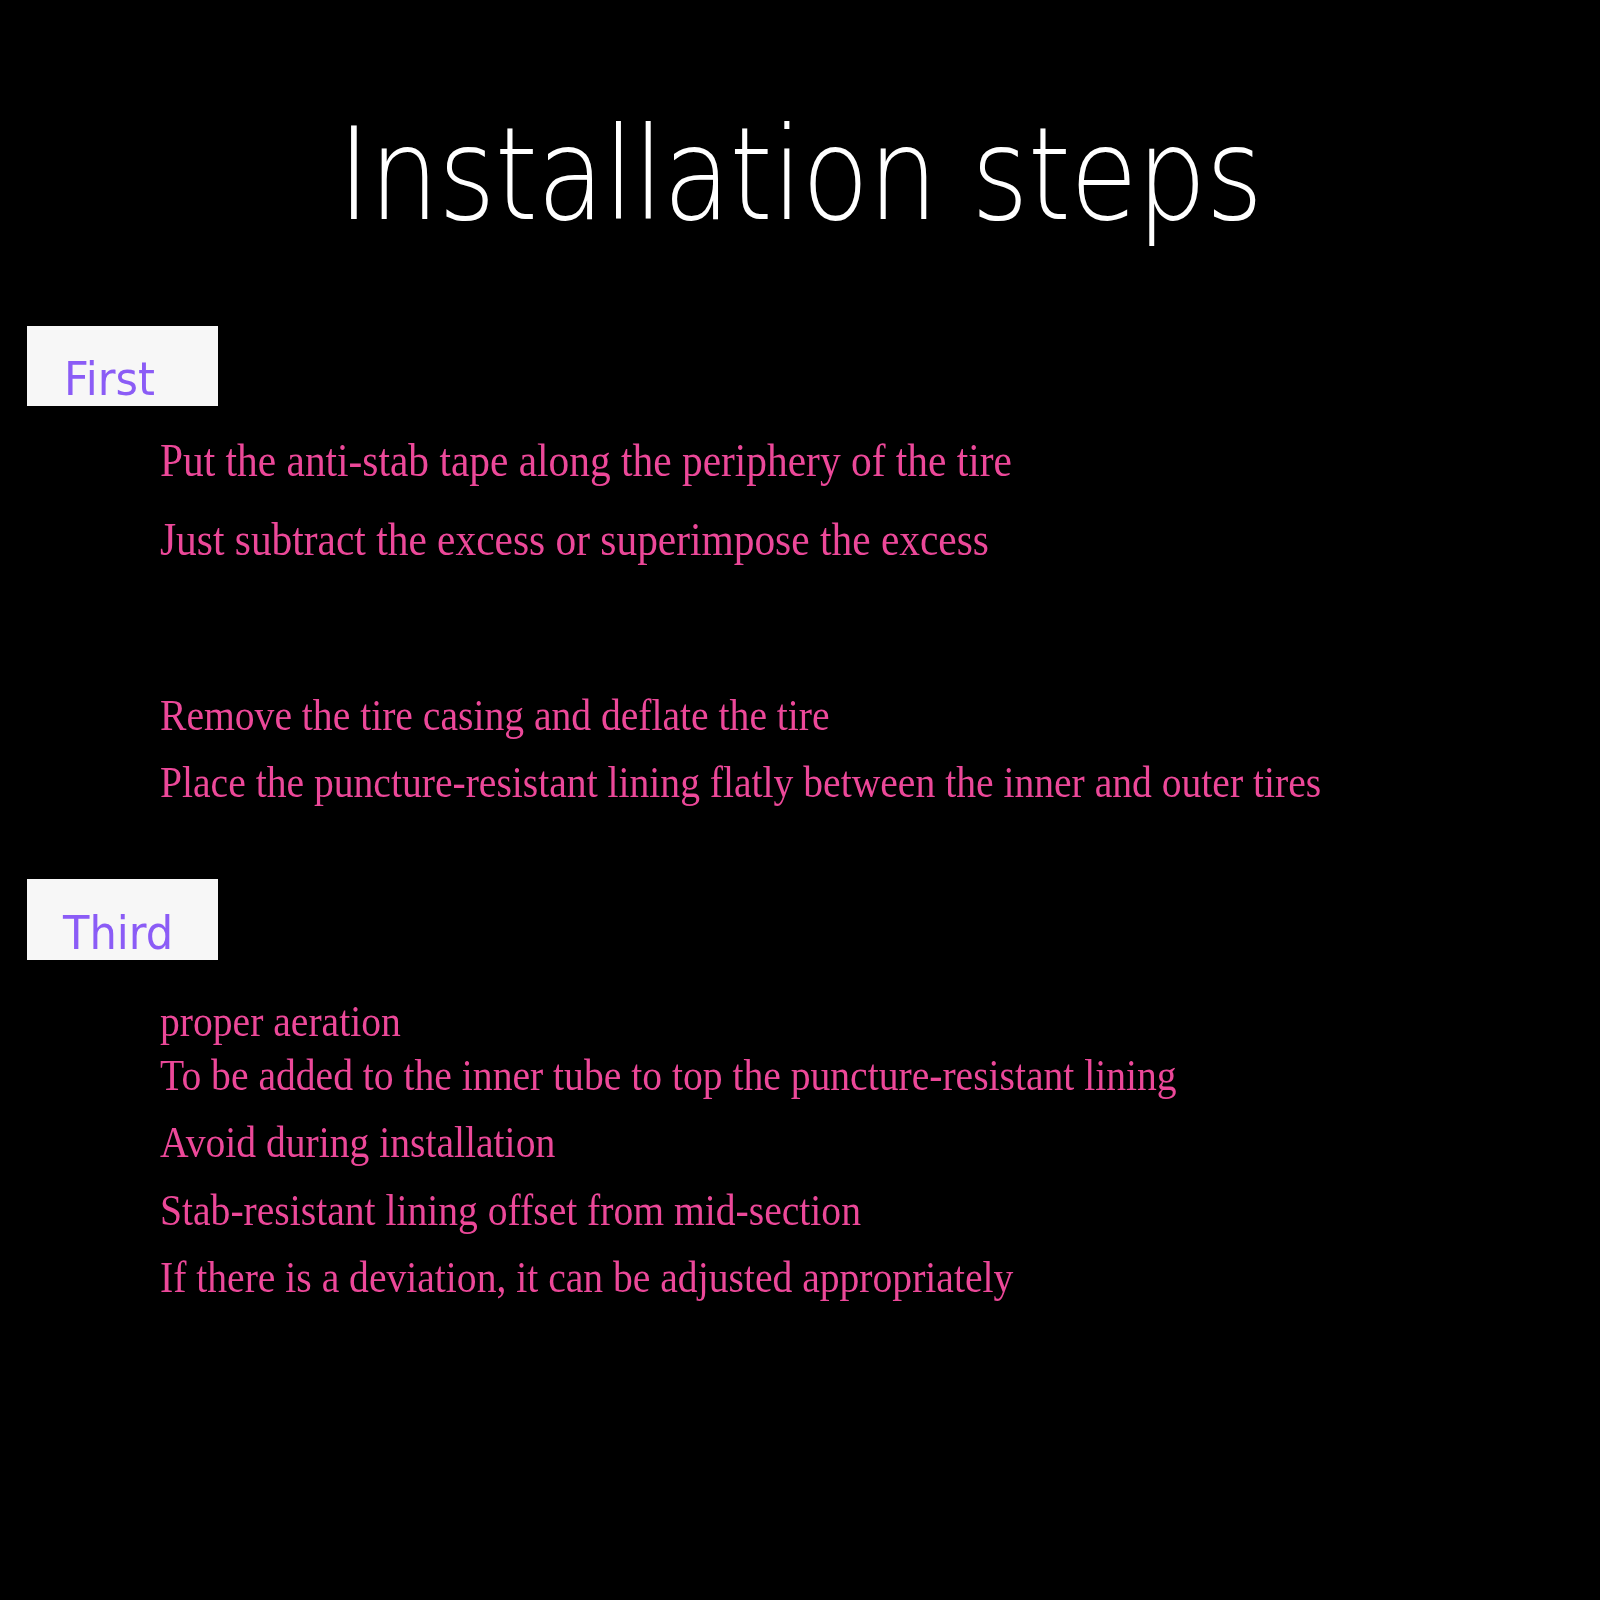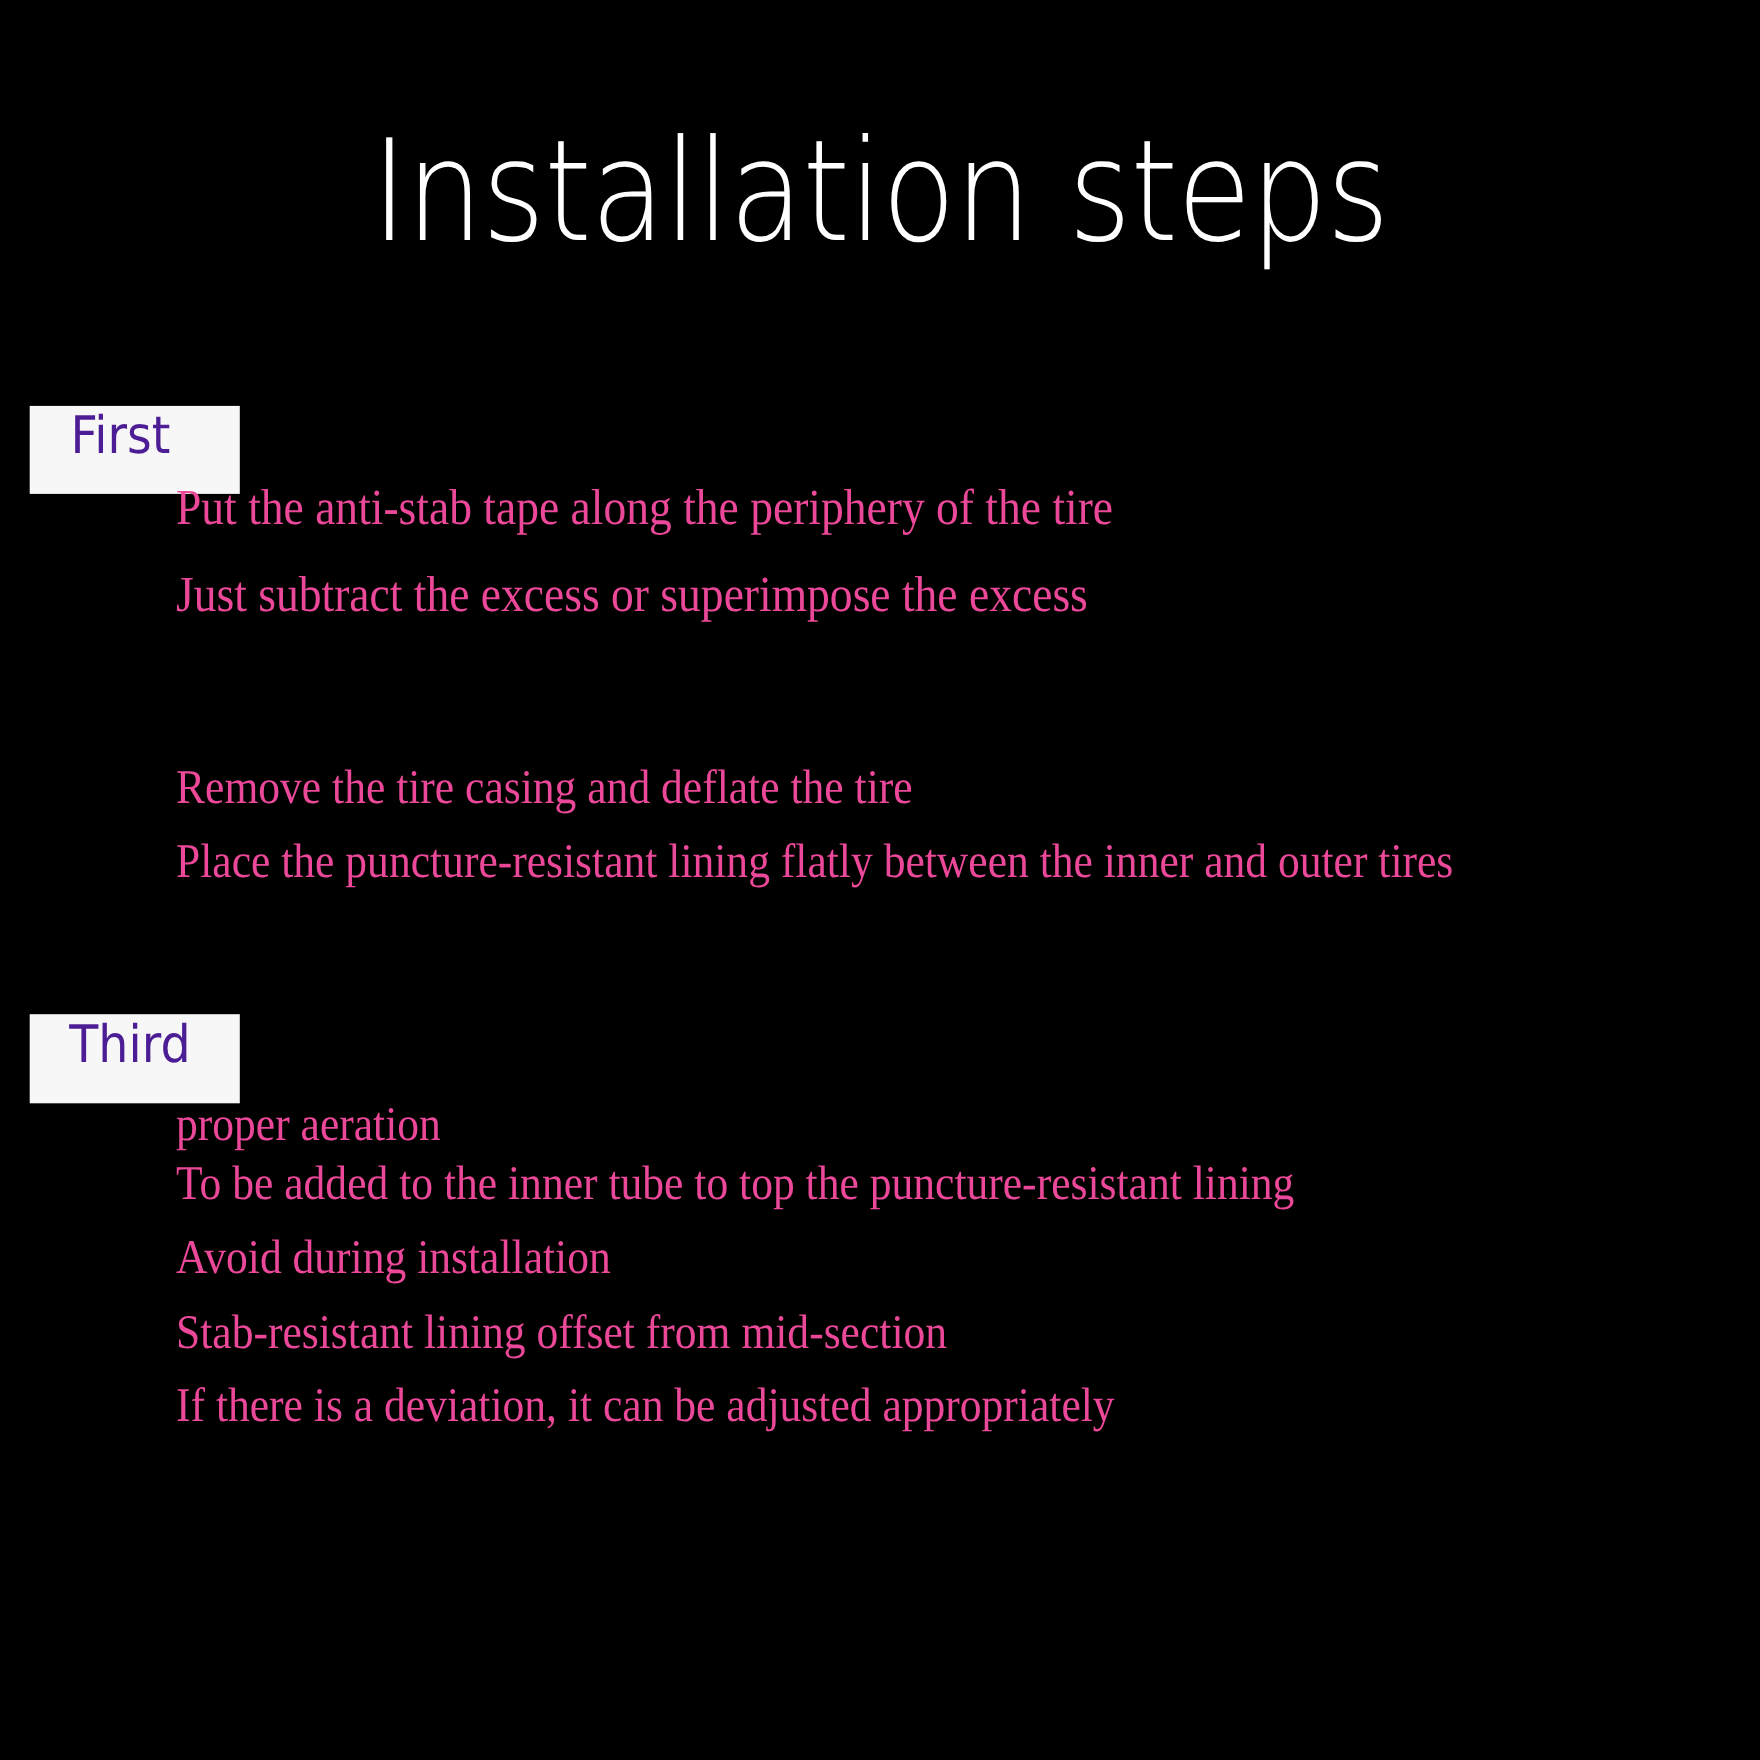--- a/index.html
+++ b/index.html
@@ -37,28 +37,27 @@
     transform: scaleX(0.86);
     transform-origin: 50% 50%;
     white-space: nowrap;
   }
 
   
   .step-chip {
     position: absolute;
     left: 27px;
     background: #f7f7f7;
-    color: #4c1d95;
+    color: #8b5cf6;
     display: flex;
-    align-items: flex-start;
+    align-items: flex-end;
     box-sizing: border-box;
     font-family: "DejaVu Sans", sans-serif;
     font-weight: 400;
     letter-spacing: 0px;
-    margin-top: 43px;
   }
   .step-chip span {
     display: block;
     transform: scaleX(0.92);
     transform-origin: 0 50%;
     white-space: nowrap;
   }
 
   #chip-first  { top: 326px; width: 191px; height: 80px; padding-left: 37px; font-size: 47px; }
   #chip-second { top: 603px; width: 195px; height: 79px; padding-left: 17px; font-size: 47px; }

